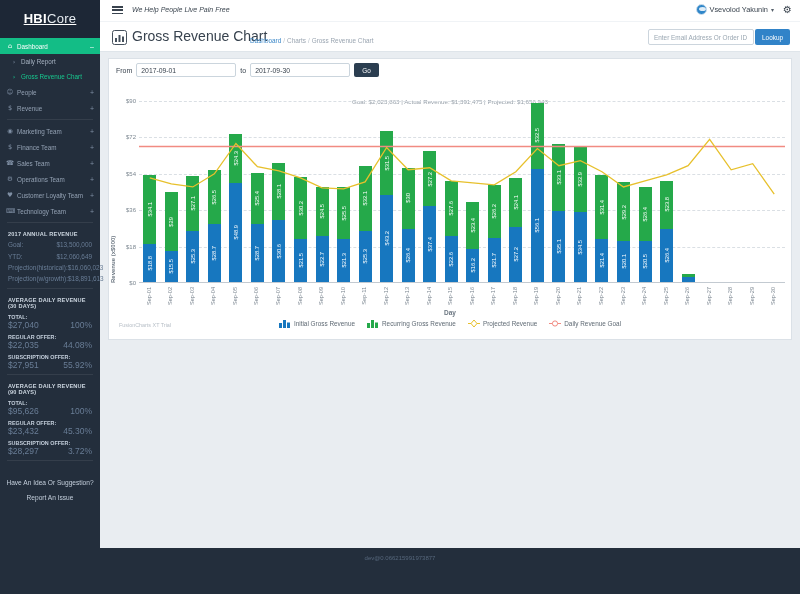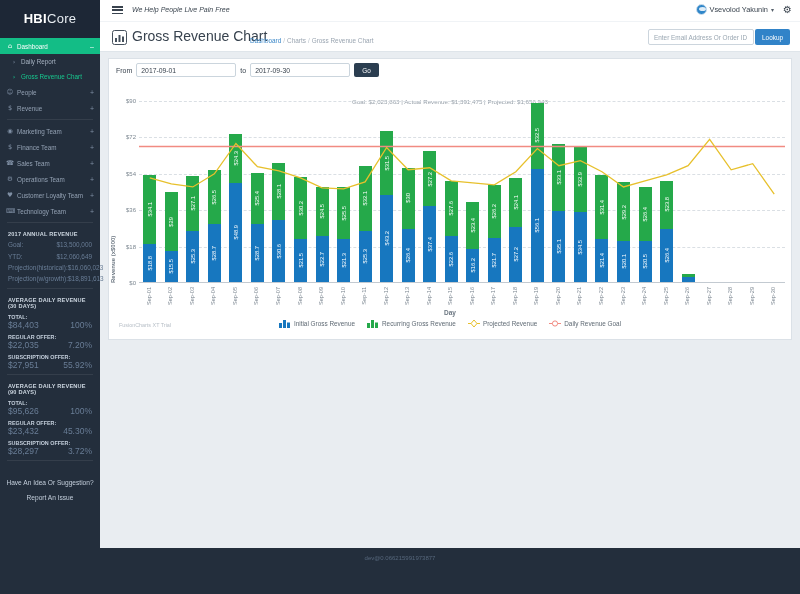--- a/index.html
+++ b/index.html
@@ -6,21 +6,21 @@
   html,body { width:800px; height:594px; }
   body {
     position:relative; overflow:hidden;
     font-family:"Liberation Sans","DejaVu Sans",sans-serif;
     background:#e9edf1; color:#3f4a56;
   }
   
   .sidebar { position:absolute; left:0; top:0; width:100px; height:548px;
     background:#232e3c; color:#7f8fa4; z-index:3; }
   .logo { height:38px; line-height:38px; text-align:center; background:#1d2736;
-    color:#fff; font-size:13px; letter-spacing:.3px; }
+    color:#fff; font-size:13px; letter-spacing:.3px;text-decoration:underline; }
   .logo b { font-weight:bold; } .logo span { font-weight:normal; color:#e8edf2; }
   .nav-item { display:flex; align-items:center; gap:3px; padding:4px 6px;
     font-size:6.3px; cursor:pointer; color:#93a1b3; }
   .nav-item .ico { width:8px; font-size:6.5px; text-align:center;
     font-family:"DejaVu Sans",sans-serif; color:#7f8fa4; }
   .nav-item .lbl { flex:1; }
   .nav-item .sfx { font-size:7px; color:#7f8fa4; }
   .nav-item.active { background:#13bd86; color:#fff; }
   .nav-item.active .ico,.nav-item.active .sfx { color:#fff; }
   .nav-item.sub { padding:3.5px 6px 3.5px 10px; color:#a6b2c1; }
@@ -194,27 +194,27 @@
       <div class="kv">
         <span>Projection(w/growth):</span>
         <span>$18,891,613</span>
       </div>
     </div>
   <div class="side-divider"></div>
   <div class="stat-title">AVERAGE DAILY REVENUE (30 DAYS)</div>
   <div id="d30-rows">
       <div class="mini-lbl">TOTAL:</div>
       <div class="mini-val">
-        <span>$84,403</span>
+        <span>$27,040</span>
         <span>100%</span>
       </div>
       <div class="mini-lbl">REGULAR OFFER:</div>
       <div class="mini-val">
         <span>$22,035</span>
-        <span>7.20%</span>
+        <span>44.08%</span>
       </div>
       <div class="mini-lbl">SUBSCRIPTION OFFER:</div>
       <div class="mini-val">
         <span>$27,951</span>
         <span>55.92%</span>
       </div>
     </div>
   <div class="side-divider"></div>
   <div class="stat-title">AVERAGE DAILY REVENUE (90 DAYS)</div>
   <div id="d90-rows">

